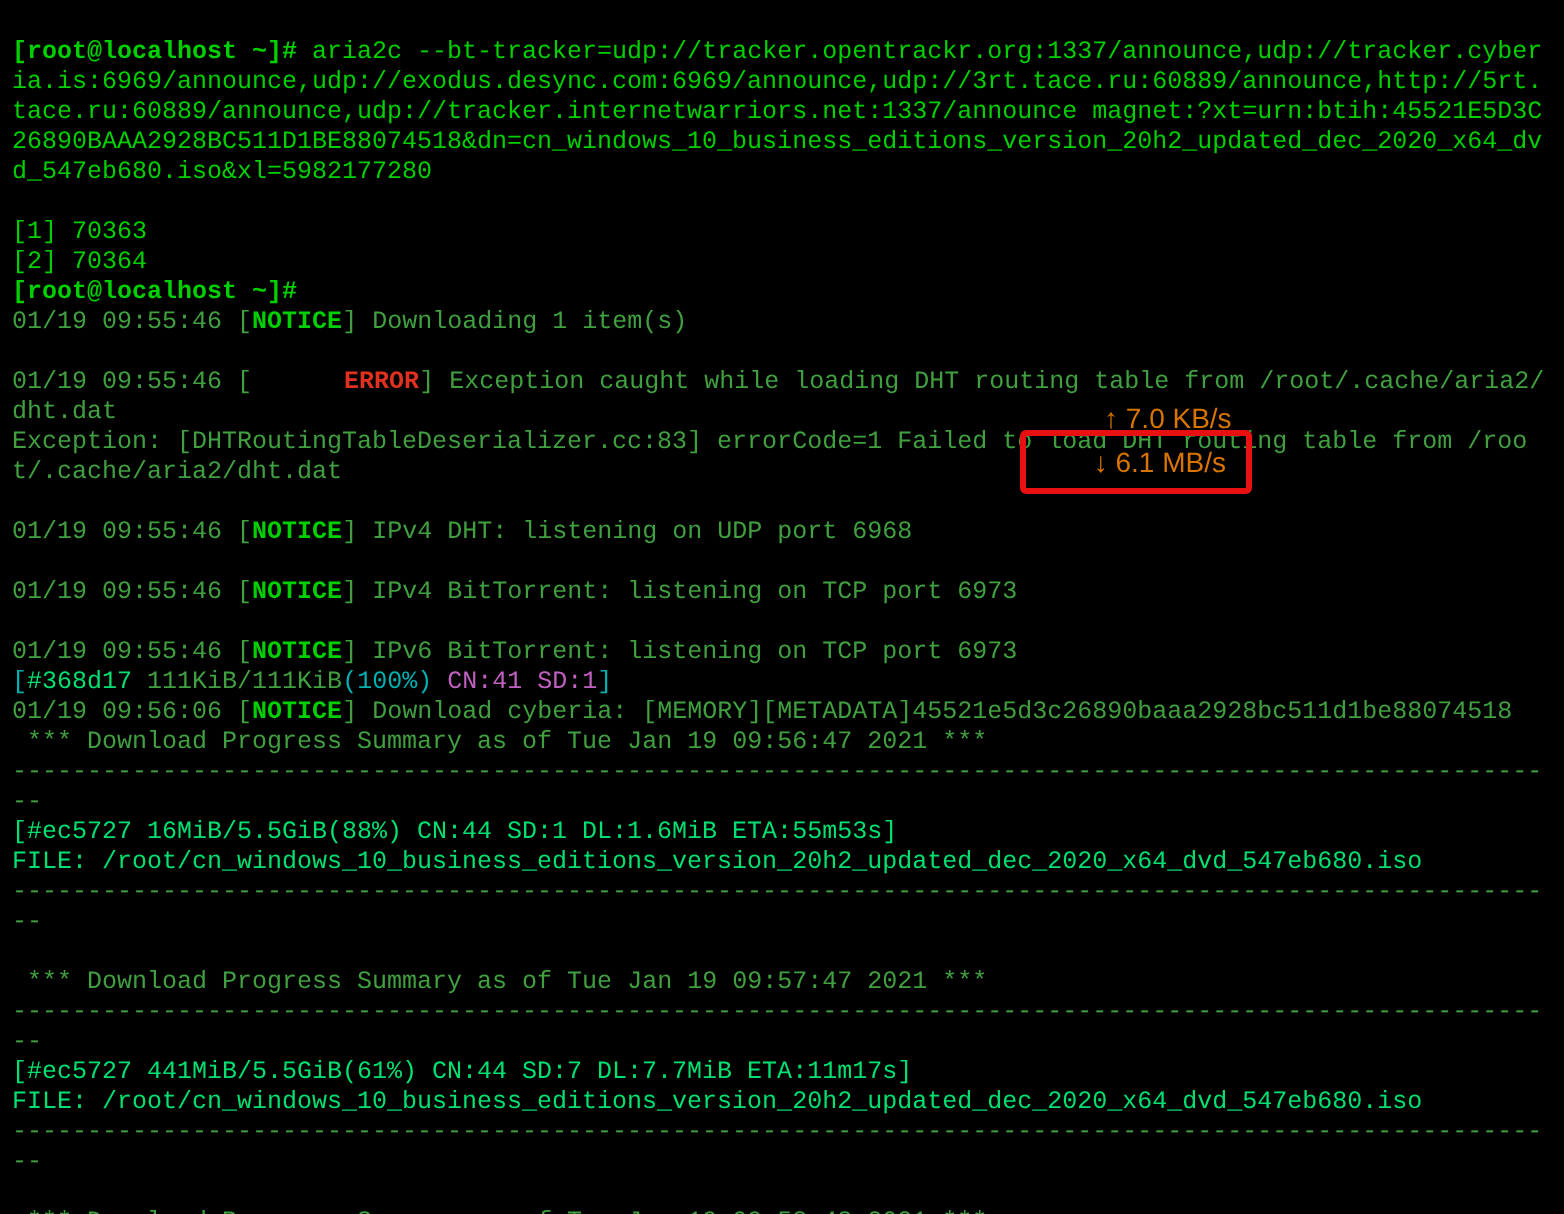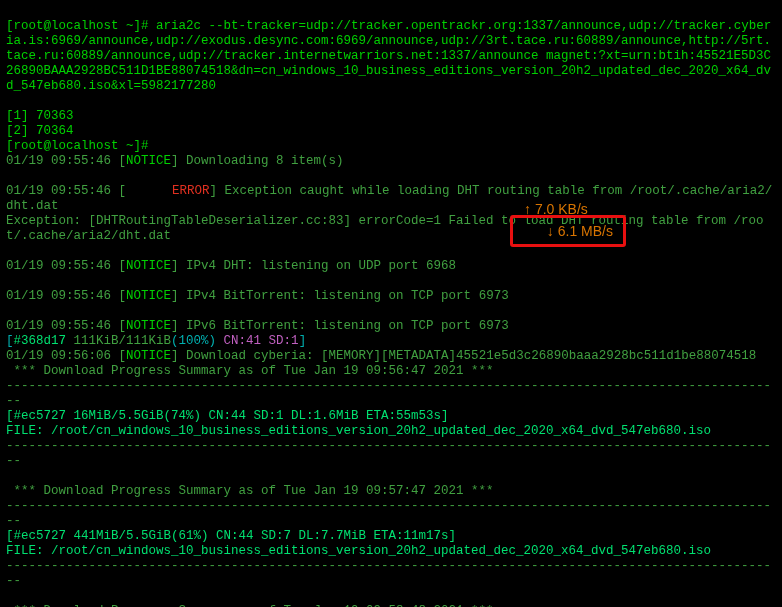--- a/index.html
+++ b/index.html
@@ -17,65 +17,66 @@
     padding: 4px 6px 6px 6px;
     white-space: pre-wrap;
     word-break: break-all;
   }
   .g  { color: #00d000; }   
   .og { color: #40a040; }   
   .r  { color: #e03020; padding-left: 46px; }   
   .fg { color: #00e070; }   
   .cy { color: #00b0b0; }   
   .m  { color: #c060c0; }   
-  .bold { font-weight: normal; }
+  .bold { font-weight: bold; }
   .callout {
     position: absolute;
     border: 3px solid #e81010;
     border-radius: 3px;
     background: rgba(0,0,0,0);
     color: #d87400;
     font-family: Arial, sans-serif;
     font-size: 14px;
     padding: 4px 10px;
     line-height: 18px;
     text-align: right;
   }
   .callout-top {
     position: absolute;
     color: #d87400;
     font-family: Arial, sans-serif;
     font-size: 14px;
     line-height: 18px;
+    margin-left: 28px;
   }
 </style>
 </head>
 <body>
 
 <div class="term">
 <span class="g bold">[root@localhost ~]# </span><span class="g">aria2c --bt-tracker=udp://tracker.opentrackr.org:1337/announce,udp://tracker.cyberia.is:6969/announce,udp://exodus.desync.com:6969/announce,udp://3rt.tace.ru:60889/announce,http://5rt.tace.ru:60889/announce,udp://tracker.internetwarriors.net:1337/announce magnet:?xt=urn:btih:45521E5D3C26890BAAA2928BC511D1BE88074518&amp;dn=cn_windows_10_business_editions_version_20h2_updated_dec_2020_x64_dvd_547eb680.iso&amp;xl=5982177280</span>
 <span class="g"></span>
 <span class="g">[1] 70363</span>
 <span class="g">[2] 70364</span>
 <span class="g bold">[root@localhost ~]#</span>
-<span class="og">01/19 09:55:46 </span><span class="og">[</span><span class="g bold">NOTICE</span><span class="og">] </span><span class="og">Downloading 8 item(s)</span>
+<span class="og">01/19 09:55:46 </span><span class="og">[</span><span class="g bold">NOTICE</span><span class="og">] </span><span class="og">Downloading 1 item(s)</span>
 <span class="og"></span>
 <span class="og">01/19 09:55:46 </span><span class="og">[</span><span class="r bold">ERROR</span><span class="og">] </span><span class="og">Exception caught while loading DHT routing table from /root/.cache/aria2/dht.dat</span>
 <span class="og">Exception: [DHTRoutingTableDeserializer.cc:83] errorCode=1 Failed to load DHT routing table from /root/.cache/aria2/dht.dat</span>
 <span class="og"></span>
 <span class="og">01/19 09:55:46 </span><span class="og">[</span><span class="g bold">NOTICE</span><span class="og">] </span><span class="og">IPv4 DHT: listening on UDP port 6968</span>
 <span class="og"></span>
 <span class="og">01/19 09:55:46 </span><span class="og">[</span><span class="g bold">NOTICE</span><span class="og">] </span><span class="og">IPv4 BitTorrent: listening on TCP port 6973</span>
 <span class="og"></span>
 <span class="og">01/19 09:55:46 </span><span class="og">[</span><span class="g bold">NOTICE</span><span class="og">] </span><span class="og">IPv6 BitTorrent: listening on TCP port 6973</span>
 <span class="cy">[</span><span class="fg">#368d17</span><span class="og"> 111KiB/111KiB</span><span class="cy">(</span><span class="cy">100%</span><span class="cy">)</span><span class="m"> CN:41 SD:1</span><span class="cy">]</span>
 <span class="og">01/19 09:56:06 </span><span class="og">[</span><span class="g bold">NOTICE</span><span class="og">] </span><span class="og">Download cyberia: [MEMORY][METADATA]45521e5d3c26890baaa2928bc511d1be88074518</span>
 <span class="og"> *** Download Progress Summary as of Tue Jan 19 09:56:47 2021 *** </span>
 <span class="og">--------------------------------------------------------------------------------------------------------</span>
-<span class="fg">[#ec5727 16MiB/5.5GiB(74%) CN:44 SD:1 DL:1.6MiB ETA:55m53s]</span>
+<span class="fg">[#ec5727 16MiB/5.5GiB(88%) CN:44 SD:1 DL:1.6MiB ETA:55m53s]</span>
 <span class="fg">FILE: /root/cn_windows_10_business_editions_version_20h2_updated_dec_2020_x64_dvd_547eb680.iso</span>
 <span class="og">--------------------------------------------------------------------------------------------------------</span>
 <span class="og"></span>
 <span class="og"> *** Download Progress Summary as of Tue Jan 19 09:57:47 2021 *** </span>
 <span class="og">--------------------------------------------------------------------------------------------------------</span>
 <span class="fg">[#ec5727 441MiB/5.5GiB(61%) CN:44 SD:7 DL:7.7MiB ETA:11m17s]</span>
 <span class="fg">FILE: /root/cn_windows_10_business_editions_version_20h2_updated_dec_2020_x64_dvd_547eb680.iso</span>
 <span class="og">--------------------------------------------------------------------------------------------------------</span>
 <span class="og"></span>
 <span class="og"> *** Download Progress Summary as of Tue Jan 19 09:58:48 2021 *** </span>

